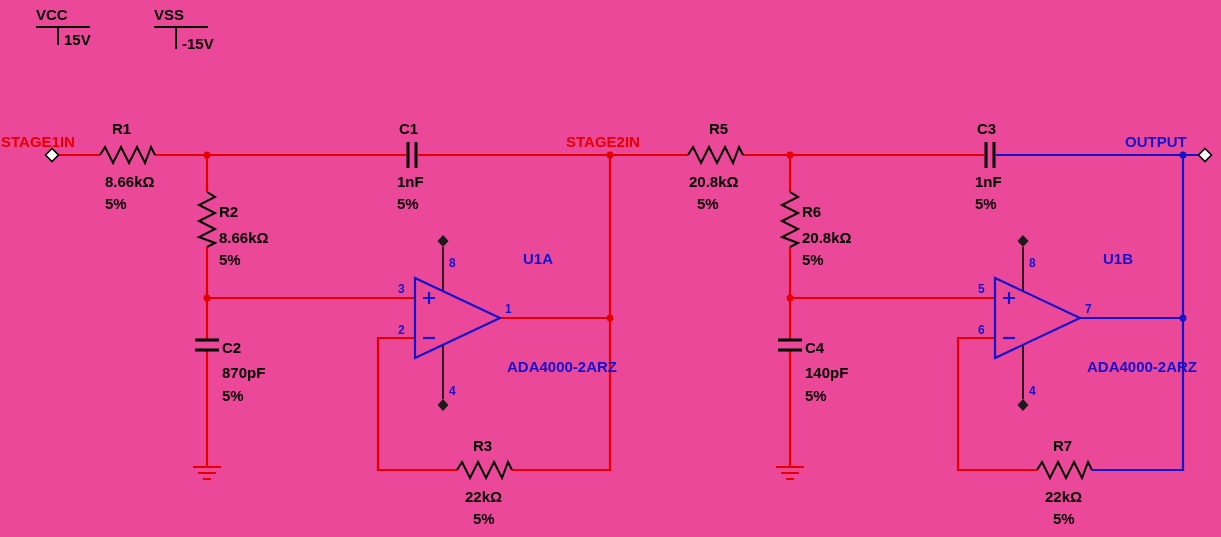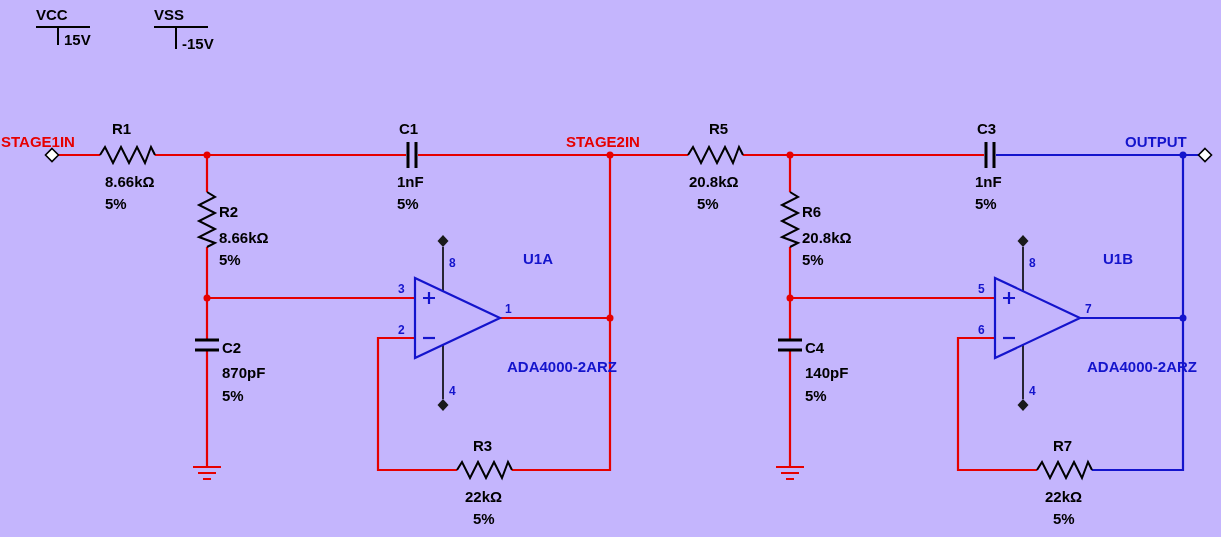--- a/index.html
+++ b/index.html
@@ -1,17 +1,17 @@
 <!DOCTYPE html>
 <html style="--red: #e60000; --blue: #1414cc;"><head>
 <meta charset="utf-8">
 <style>
   :root { --red:#e60000; --blue:#1414cc; }
   html,body { margin:0; padding:0; background:#fff; }
-  .canvas { position:relative; width:1221px; height:537px; background:#c4b5fd; overflow:hidden; }
+  .canvas { position:relative; width:1221px; height:537px; background:#ec4899; overflow:hidden; }
   svg text { font-family:"Liberation Sans", sans-serif; font-weight:700; }
   .ref      { font-size:15px; fill:#000; }
   .net-red  { font-size:15px; fill:var(--red); }
   .net-blue { font-size:15px; fill:var(--blue); }
   .ic       { font-size:15px; fill:var(--blue); }
   .pin      { font-size:12px; fill:var(--blue); }
   .wire-r   { stroke:var(--red);  stroke-width:2.2; fill:none; }
   .wire-b   { stroke:var(--blue); stroke-width:2.2; fill:none; }
   .sym      { stroke:#000; stroke-width:2; fill:none; }
   .plate    { stroke:#000; stroke-width:3; fill:none; }

